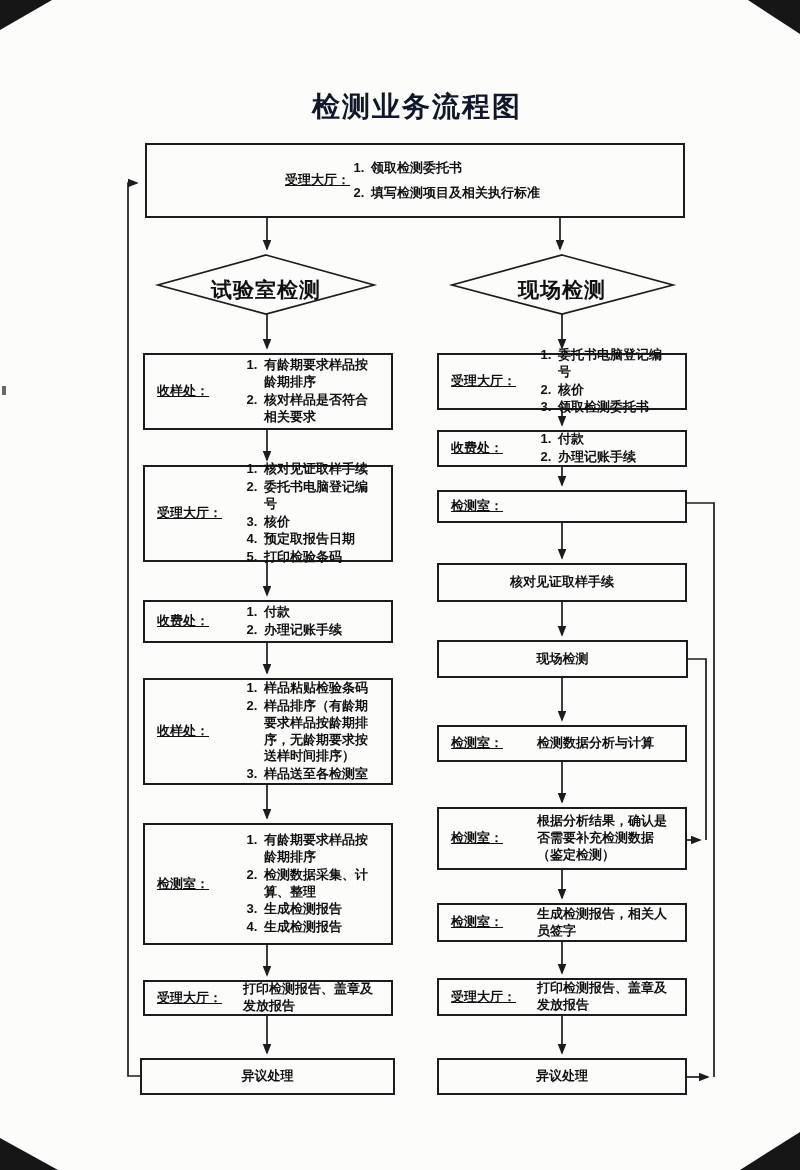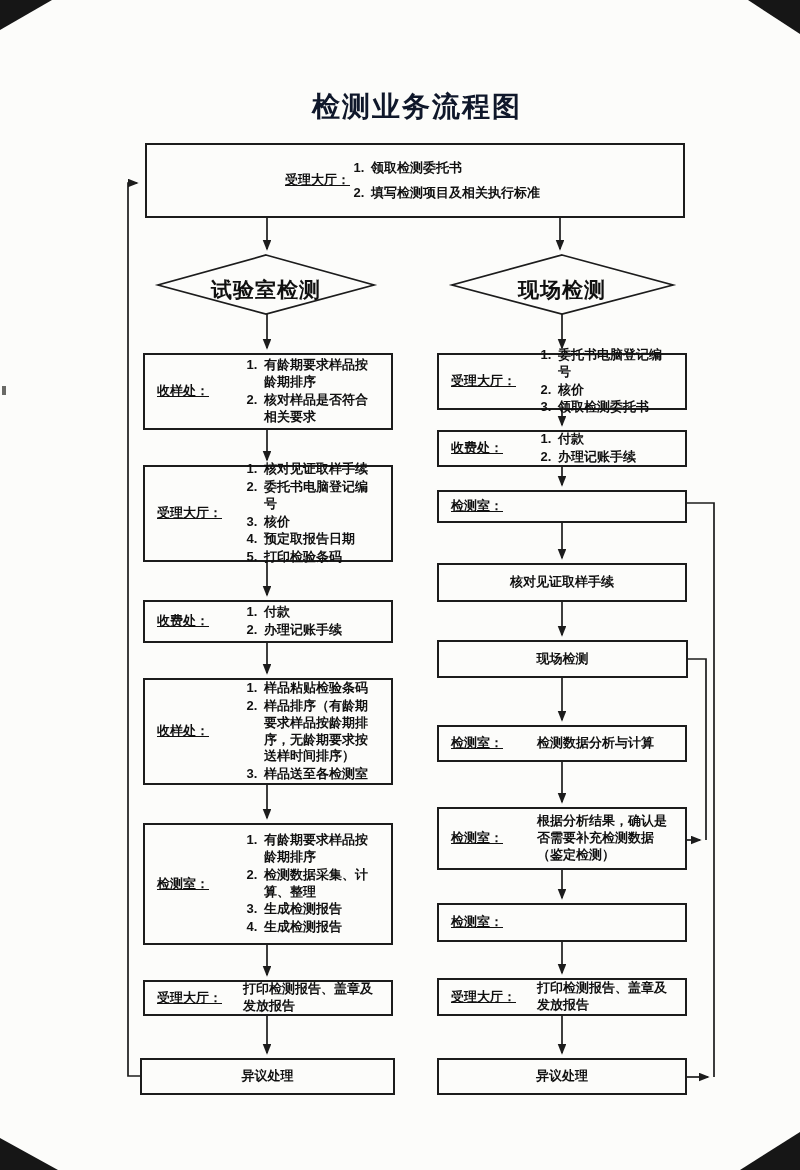--- a/index.html
+++ b/index.html
@@ -193,20 +193,21 @@
     <div class="txt">检测数据分析与计算</div>
   </div>
 
   <div class="box" style="left:437px;top:807px;width:250px;height:63px">
     <span class="lbl">检测室：</span>
     <div class="txt">根据分析结果，确认是否需要补充检测数据（鉴定检测）</div>
   </div>
 
   <div class="box" style="left:437px;top:903px;width:250px;height:39px">
     <span class="lbl">检测室：</span>
+    <div class="txt">生成检测报告，相关人员签字</div>
   </div>
 
   <div class="box" style="left:437px;top:978px;width:250px;height:38px">
     <span class="lbl">受理大厅：</span>
     <div class="txt">打印检测报告、盖章及发放报告</div>
   </div>
 
   <div class="box center" style="left:437px;top:1058px;width:250px;height:37px">
     <div class="txt">异议处理</div>
   </div>

